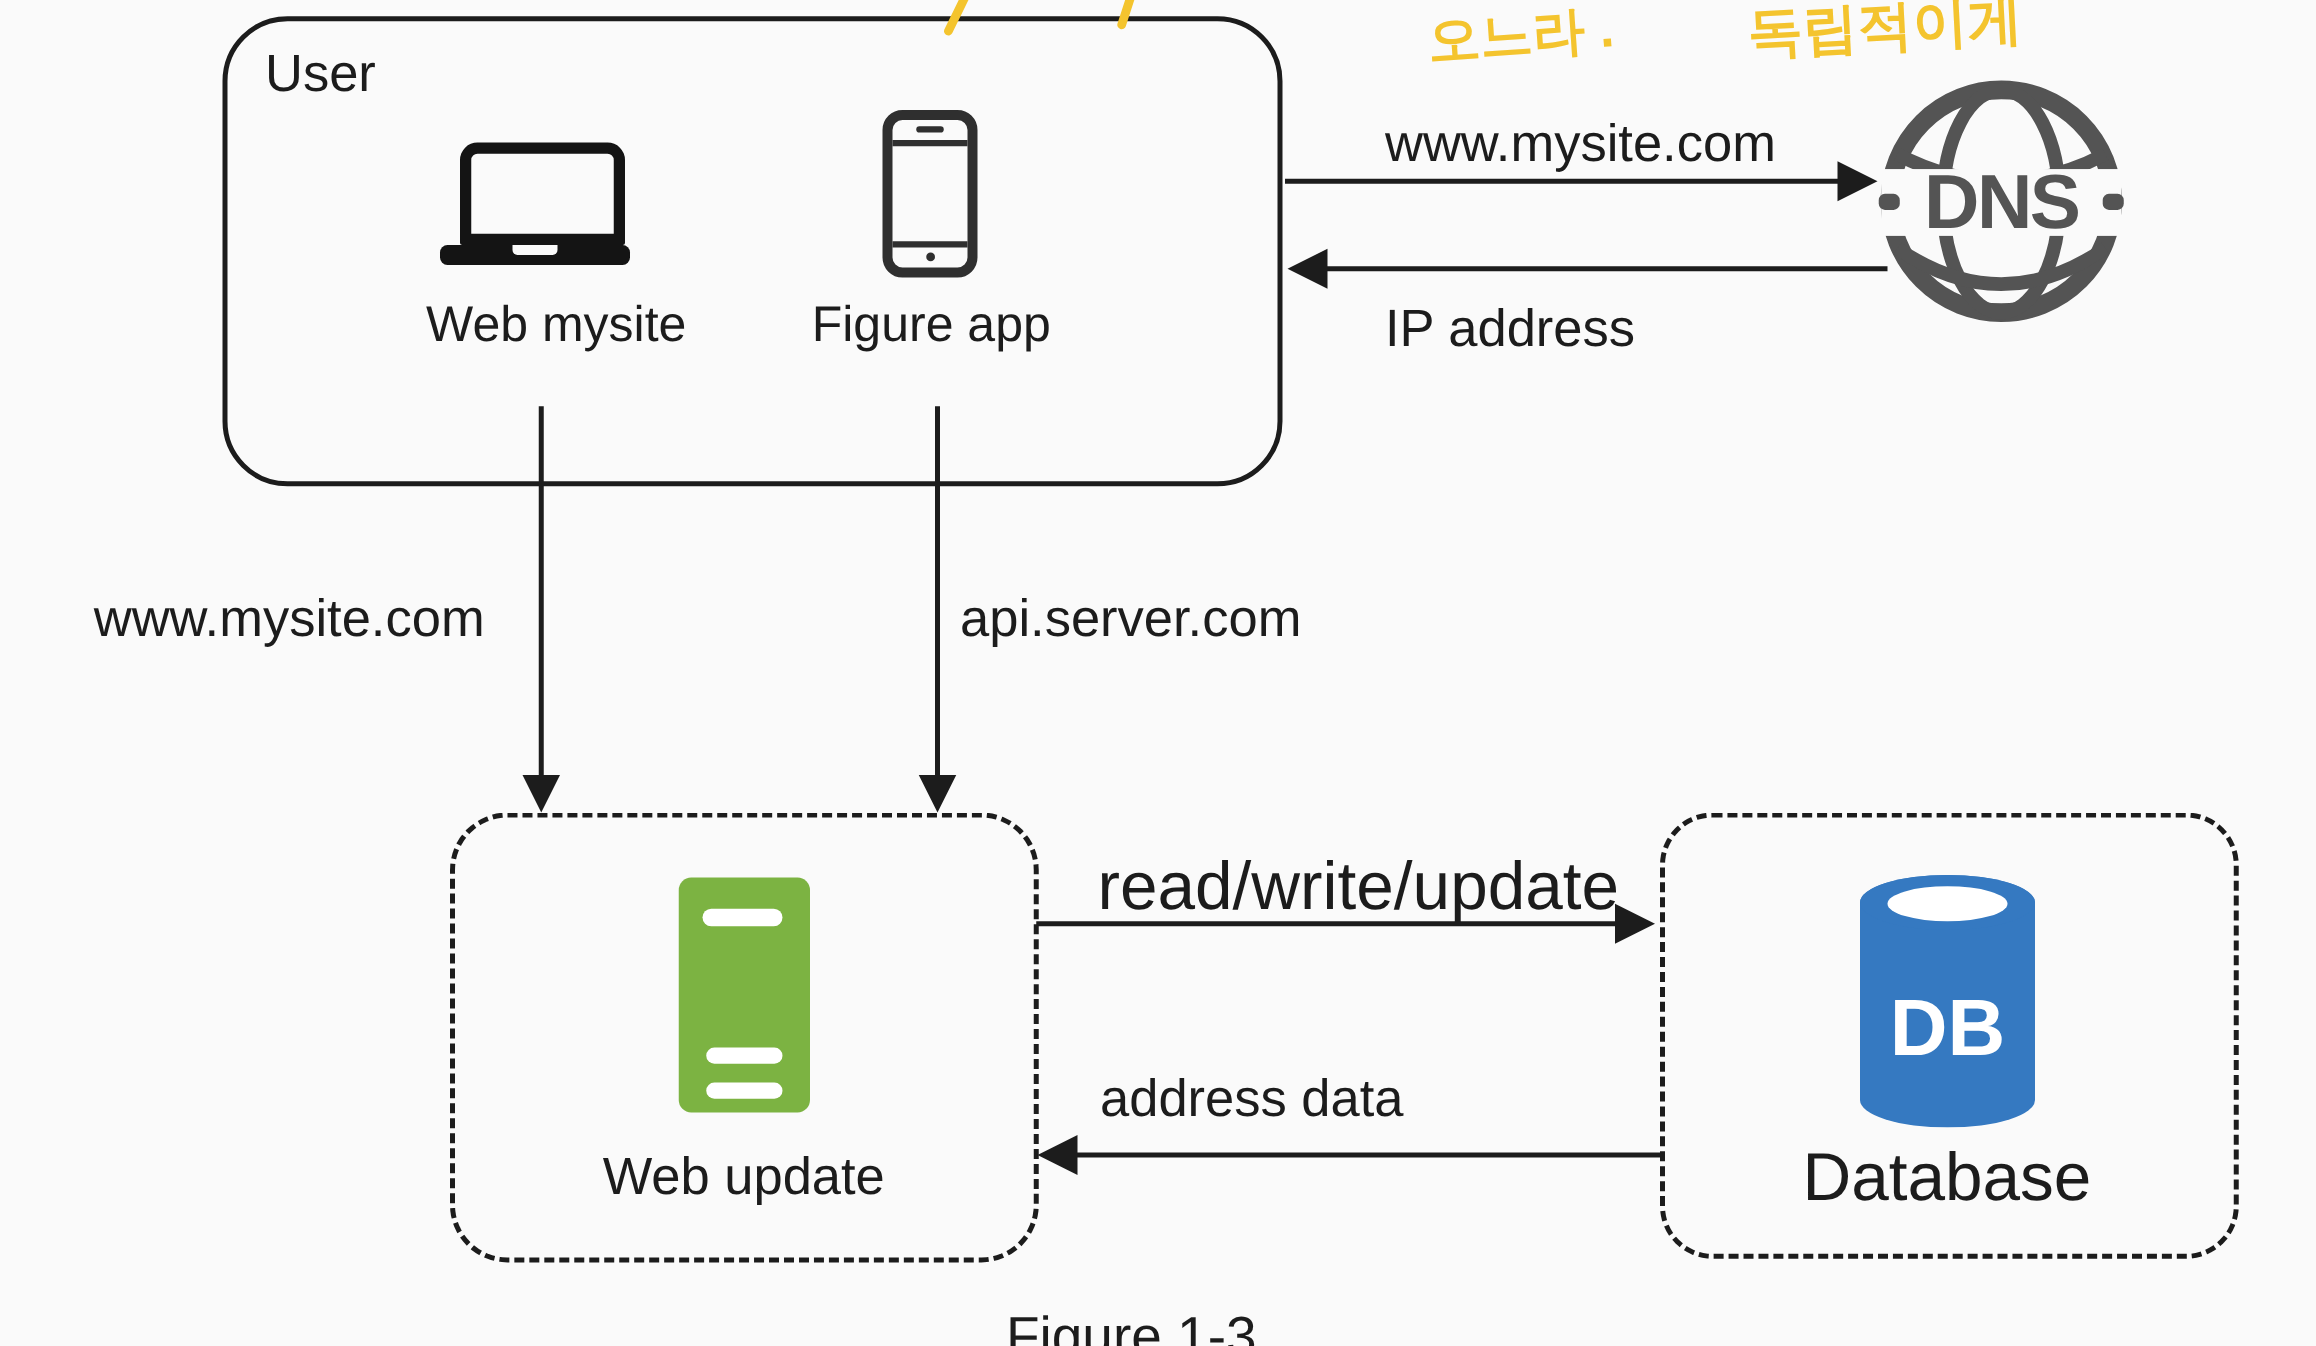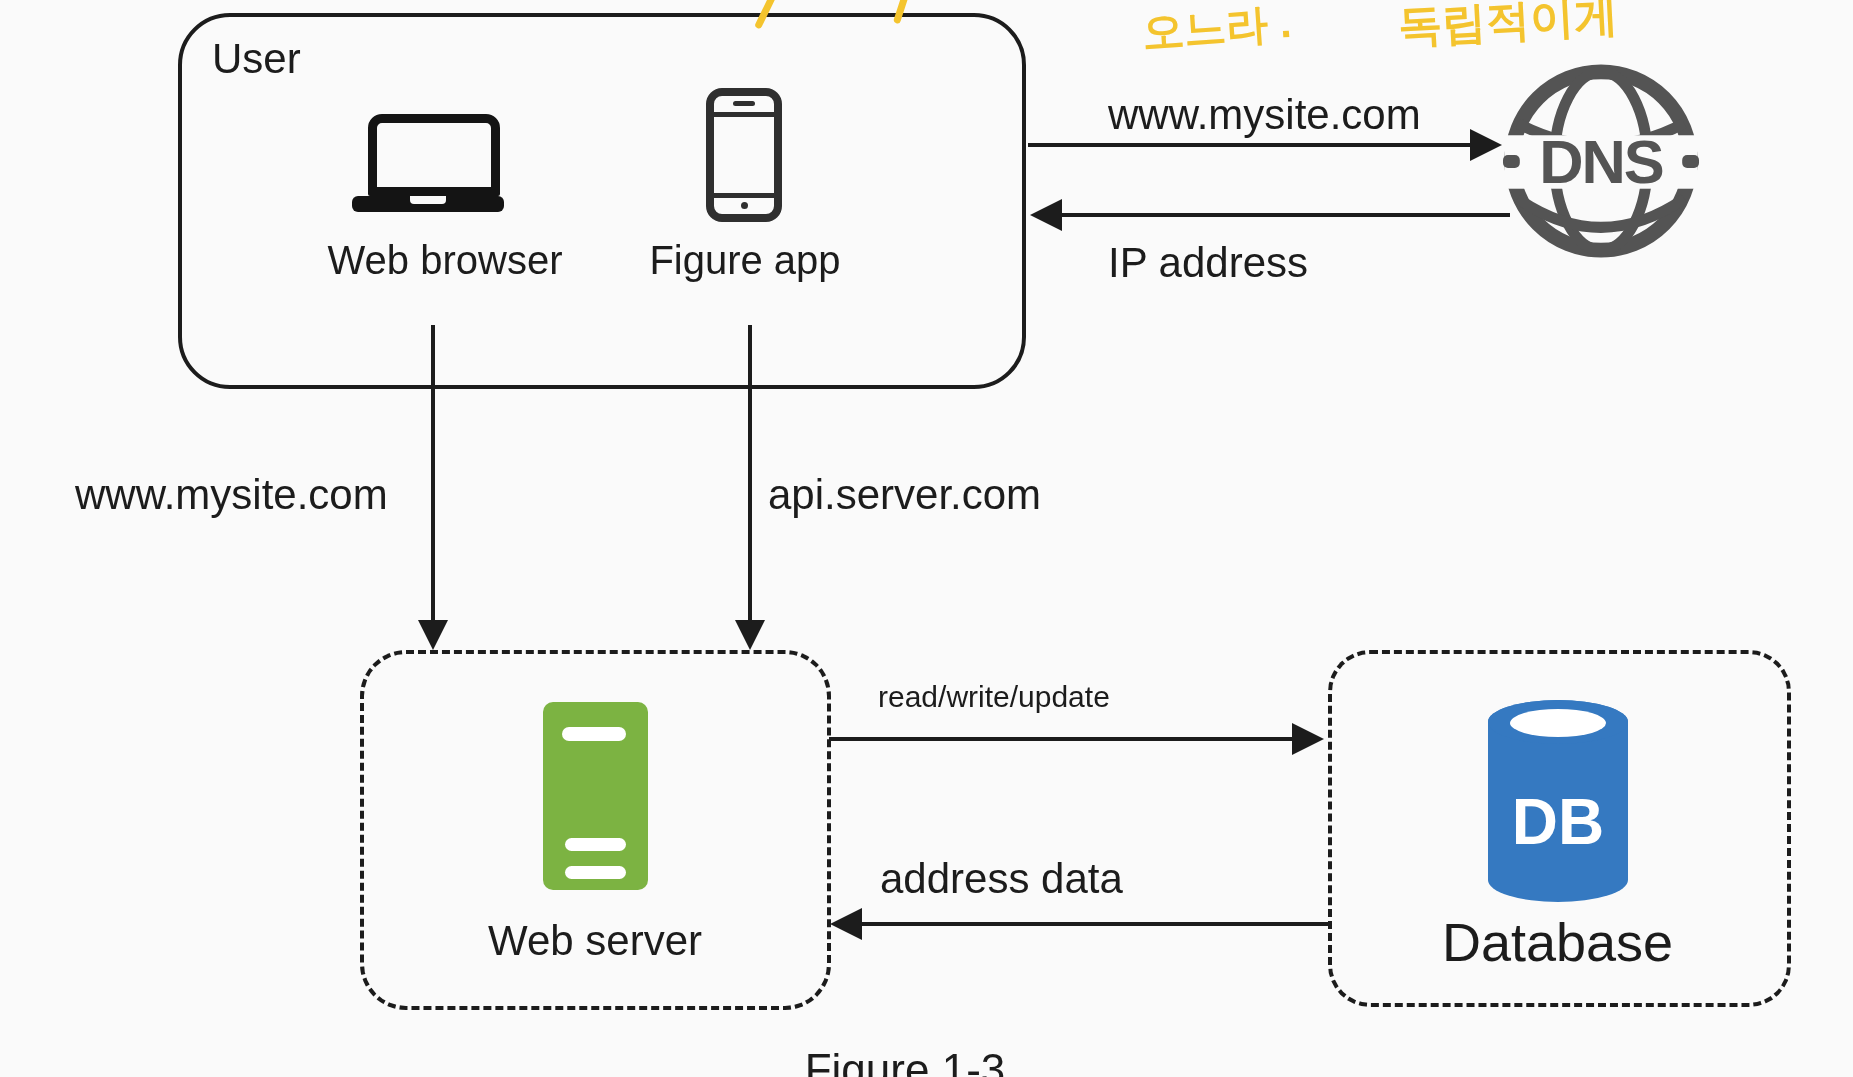--- a/index.html
+++ b/index.html
@@ -31,21 +31,21 @@
 
   <div class="solid-box" style="left:178px;top:13px;width:840px;height:368px;"></div>
   <div class="lbl" style="left:212px;top:36px;font-size:42px;">User</div>
 
   <div>
     <div class="abs" style="left:368px;top:114px;width:114px;height:64px;border:9px solid #141414;border-radius:14px 14px 2px 2px;"></div>
     <div class="abs" style="left:352px;top:196px;width:152px;height:16px;background:#141414;border-radius:6px;">
       <div class="abs" style="left:58px;top:0px;width:36px;height:8px;background:#fafafa;border-radius:0 0 4px 4px;"></div>
     </div>
   </div>
-  <div class="lbl center" style="left:290px;top:238px;width:310px;">Web browser</div>
+  <div class="lbl center" style="left:290px;top:238px;width:310px;">Web mysite</div>
 
   <div class="abs" style="left:706px;top:88px;width:60px;height:118px;border:8px solid #2f2f2f;border-radius:16px;">
     <div class="abs" style="left:0;right:0;top:16px;height:5px;background:#2f2f2f;"></div>
     <div class="abs" style="left:19px;top:5px;width:22px;height:5px;background:#2f2f2f;border-radius:3px;"></div>
     <div class="abs" style="left:0;right:0;bottom:16px;height:5px;background:#2f2f2f;"></div>
     <div class="abs" style="left:27px;bottom:5px;width:7px;height:7px;background:#2f2f2f;border-radius:50%;"></div>
   </div>
   <div class="lbl center" style="left:600px;top:238px;width:290px;">Figure app</div>
 
   <div class="line" style="left:431px;top:325px;width:4px;height:296px;"></div>
@@ -76,25 +76,25 @@
     <rect x="182" y="94" width="17" height="13" rx="5" fill="#545454"></rect>
     <text x="100" y="122" text-anchor="middle" font-family="Liberation Sans, sans-serif" font-size="62" font-weight="bold" letter-spacing="-2" fill="#545454">DNS</text>
   </svg>
 
   <div class="dashed-box" style="left:360px;top:650px;width:463px;height:352px;"></div>
   <div class="abs" style="left:543px;top:702px;width:105px;height:188px;background:#7cb342;border-radius:10px;">
     <div class="server-bar" style="left:19px;top:25px;width:64px;height:14px;"></div>
     <div class="server-bar" style="left:22px;top:136px;width:61px;height:13px;"></div>
     <div class="server-bar" style="left:22px;top:164px;width:61px;height:13px;"></div>
   </div>
-  <div class="lbl center" style="left:430px;top:918px;width:330px;font-size:42px;">Web server</div>
+  <div class="lbl center" style="left:430px;top:918px;width:330px;font-size:42px;">Web update</div>
 
   <div class="line" style="left:829px;top:737px;width:466px;height:4px;"></div>
   <div class="head head-right" style="left:1292px;top:723px;"></div>
-  <div class="lbl" style="left:878px;top:680px;font-size:30px;">read/write/update</div>
+  <div class="lbl" style="left:878px;top:680px;font-size:54px;">read/write/update</div>
 
   <div class="line" style="left:858px;top:922px;width:470px;height:4px;"></div>
   <div class="head head-left" style="left:830px;top:908px;"></div>
   <div class="lbl" style="left:880px;top:856px;font-size:42px;">address data</div>
 
   <div class="dashed-box" style="left:1328px;top:650px;width:455px;height:349px;border-radius:42px;"></div>
   <svg class="abs" style="left:1488px;top:700px;" width="140" height="202" viewBox="0 0 140 202">
     <path d="M0,22 A70,22 0 0 1 140,22 L140,180 A70,22 0 0 1 0,180 Z" fill="#3579c1"></path>
     <ellipse cx="70" cy="22" rx="70" ry="22" fill="#3579c1"></ellipse>
     <ellipse cx="70" cy="23" rx="48" ry="14" fill="#ffffff"></ellipse>

